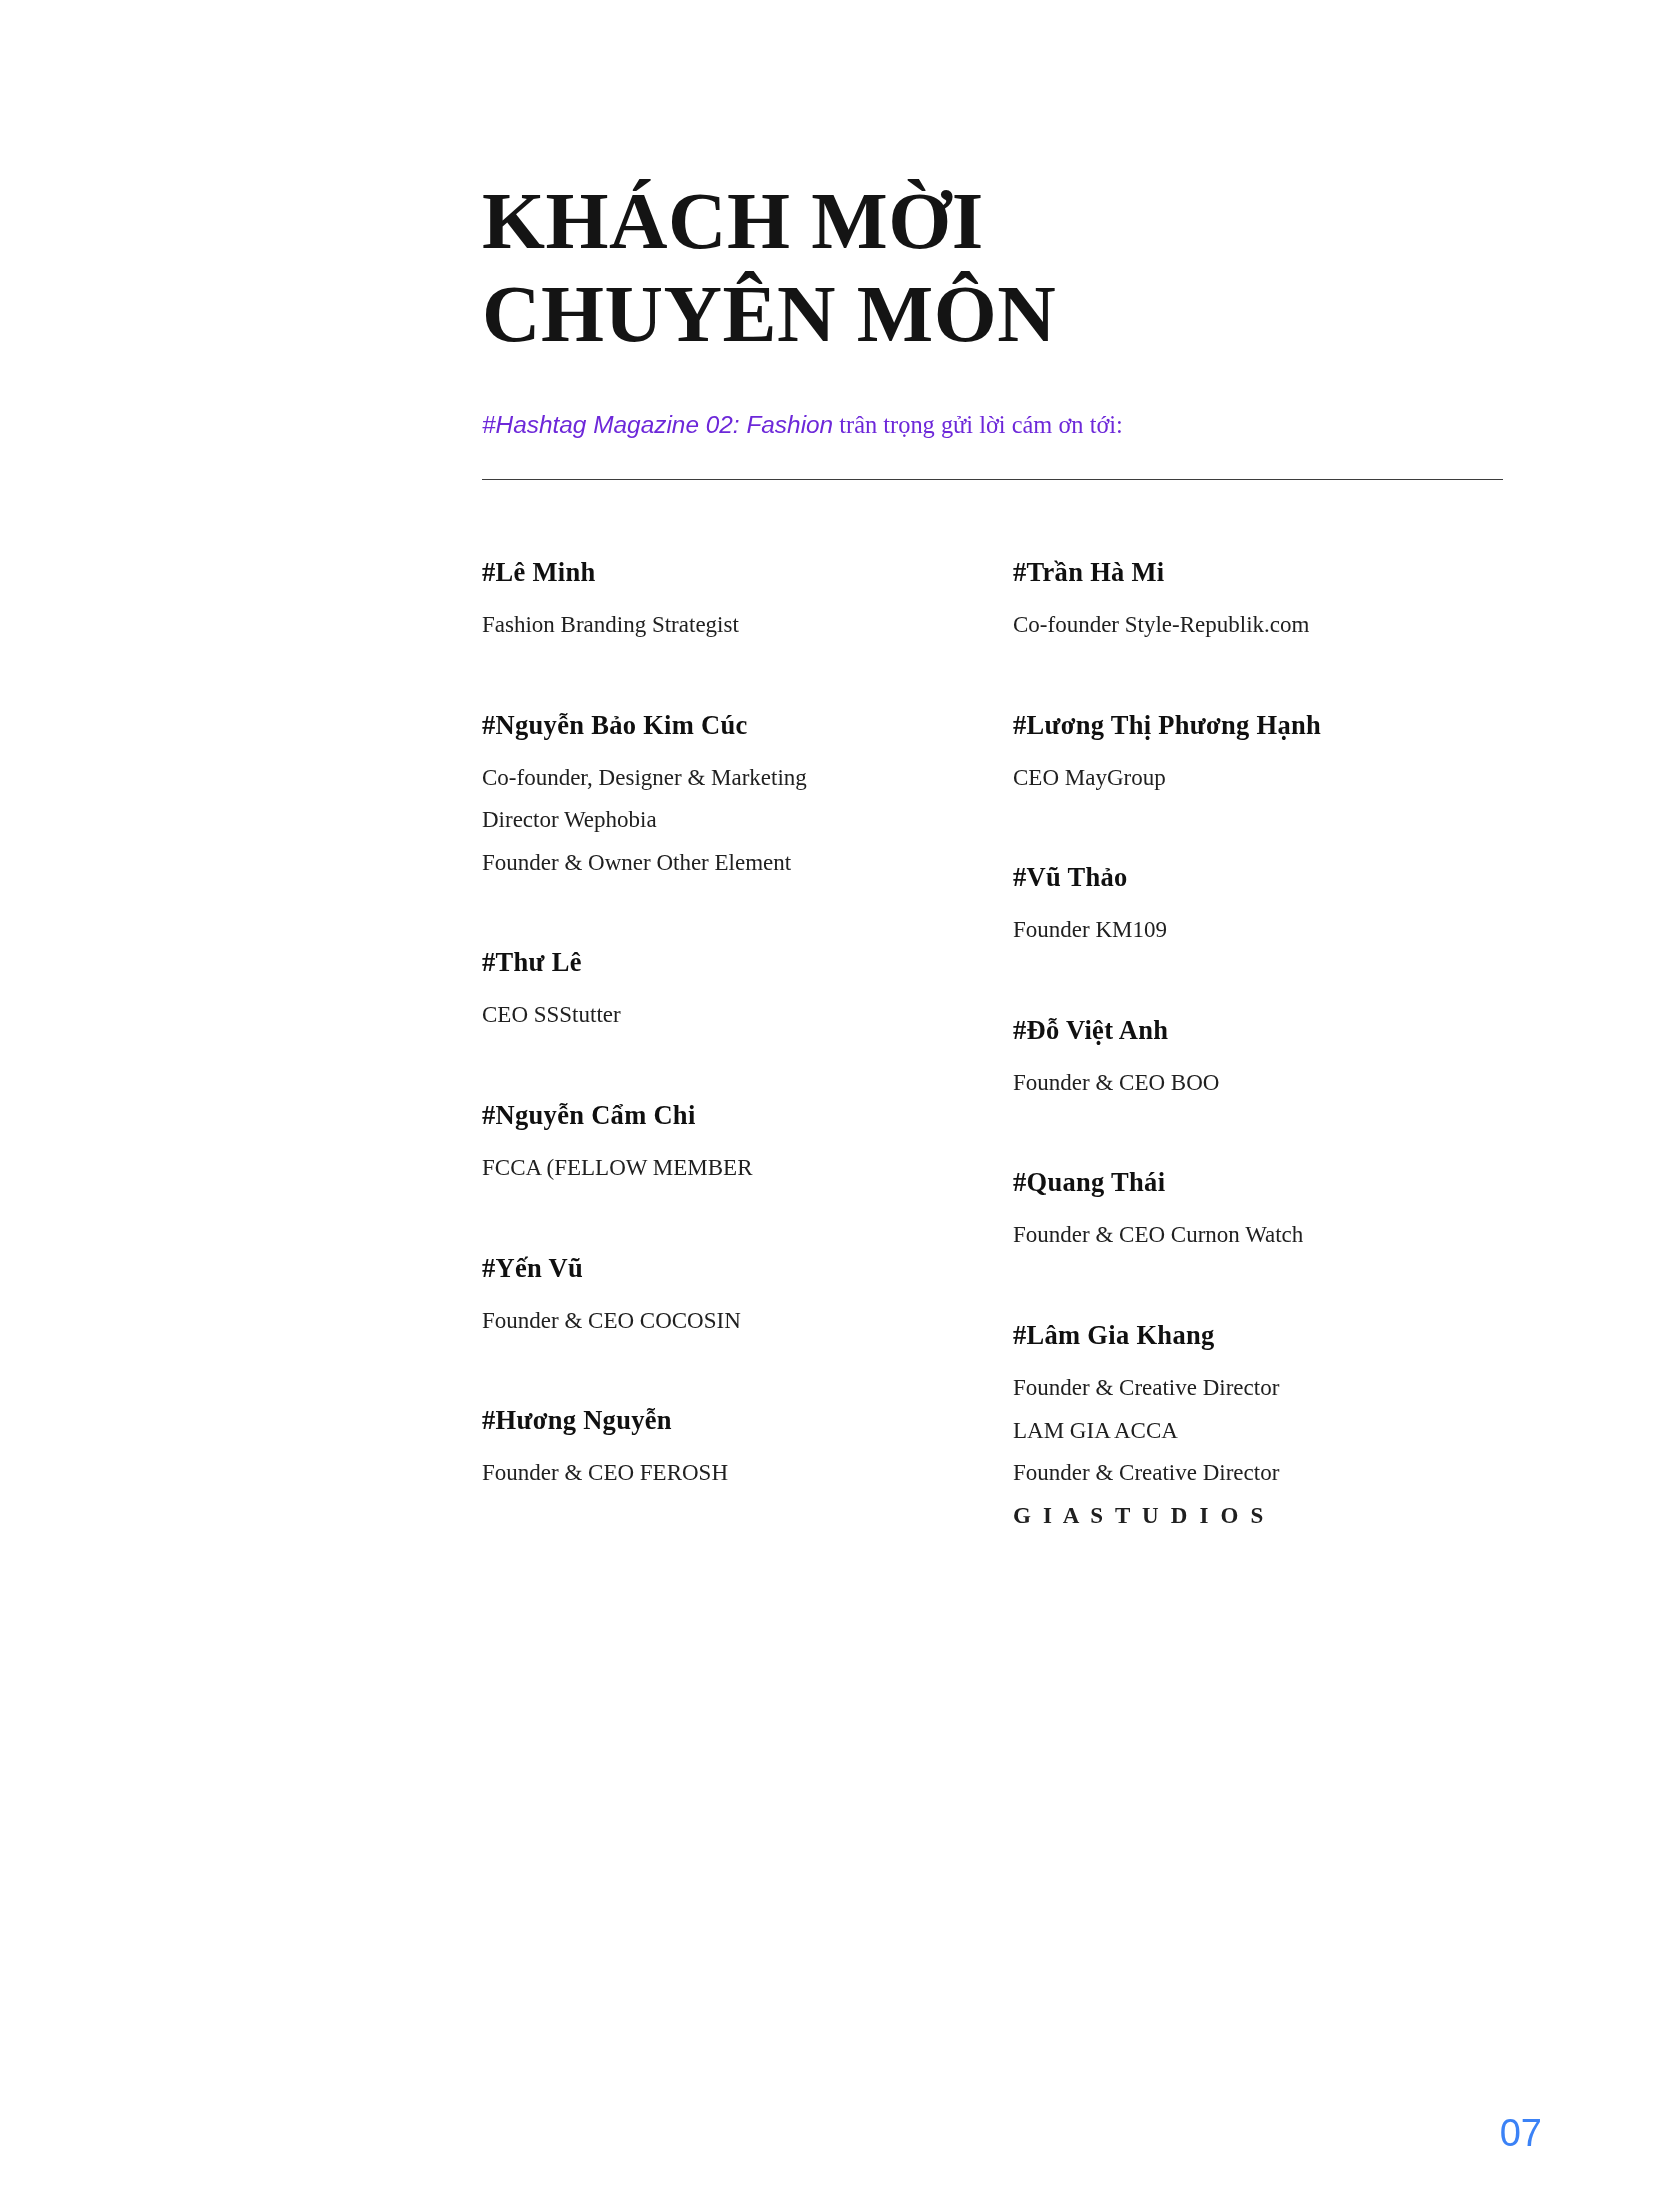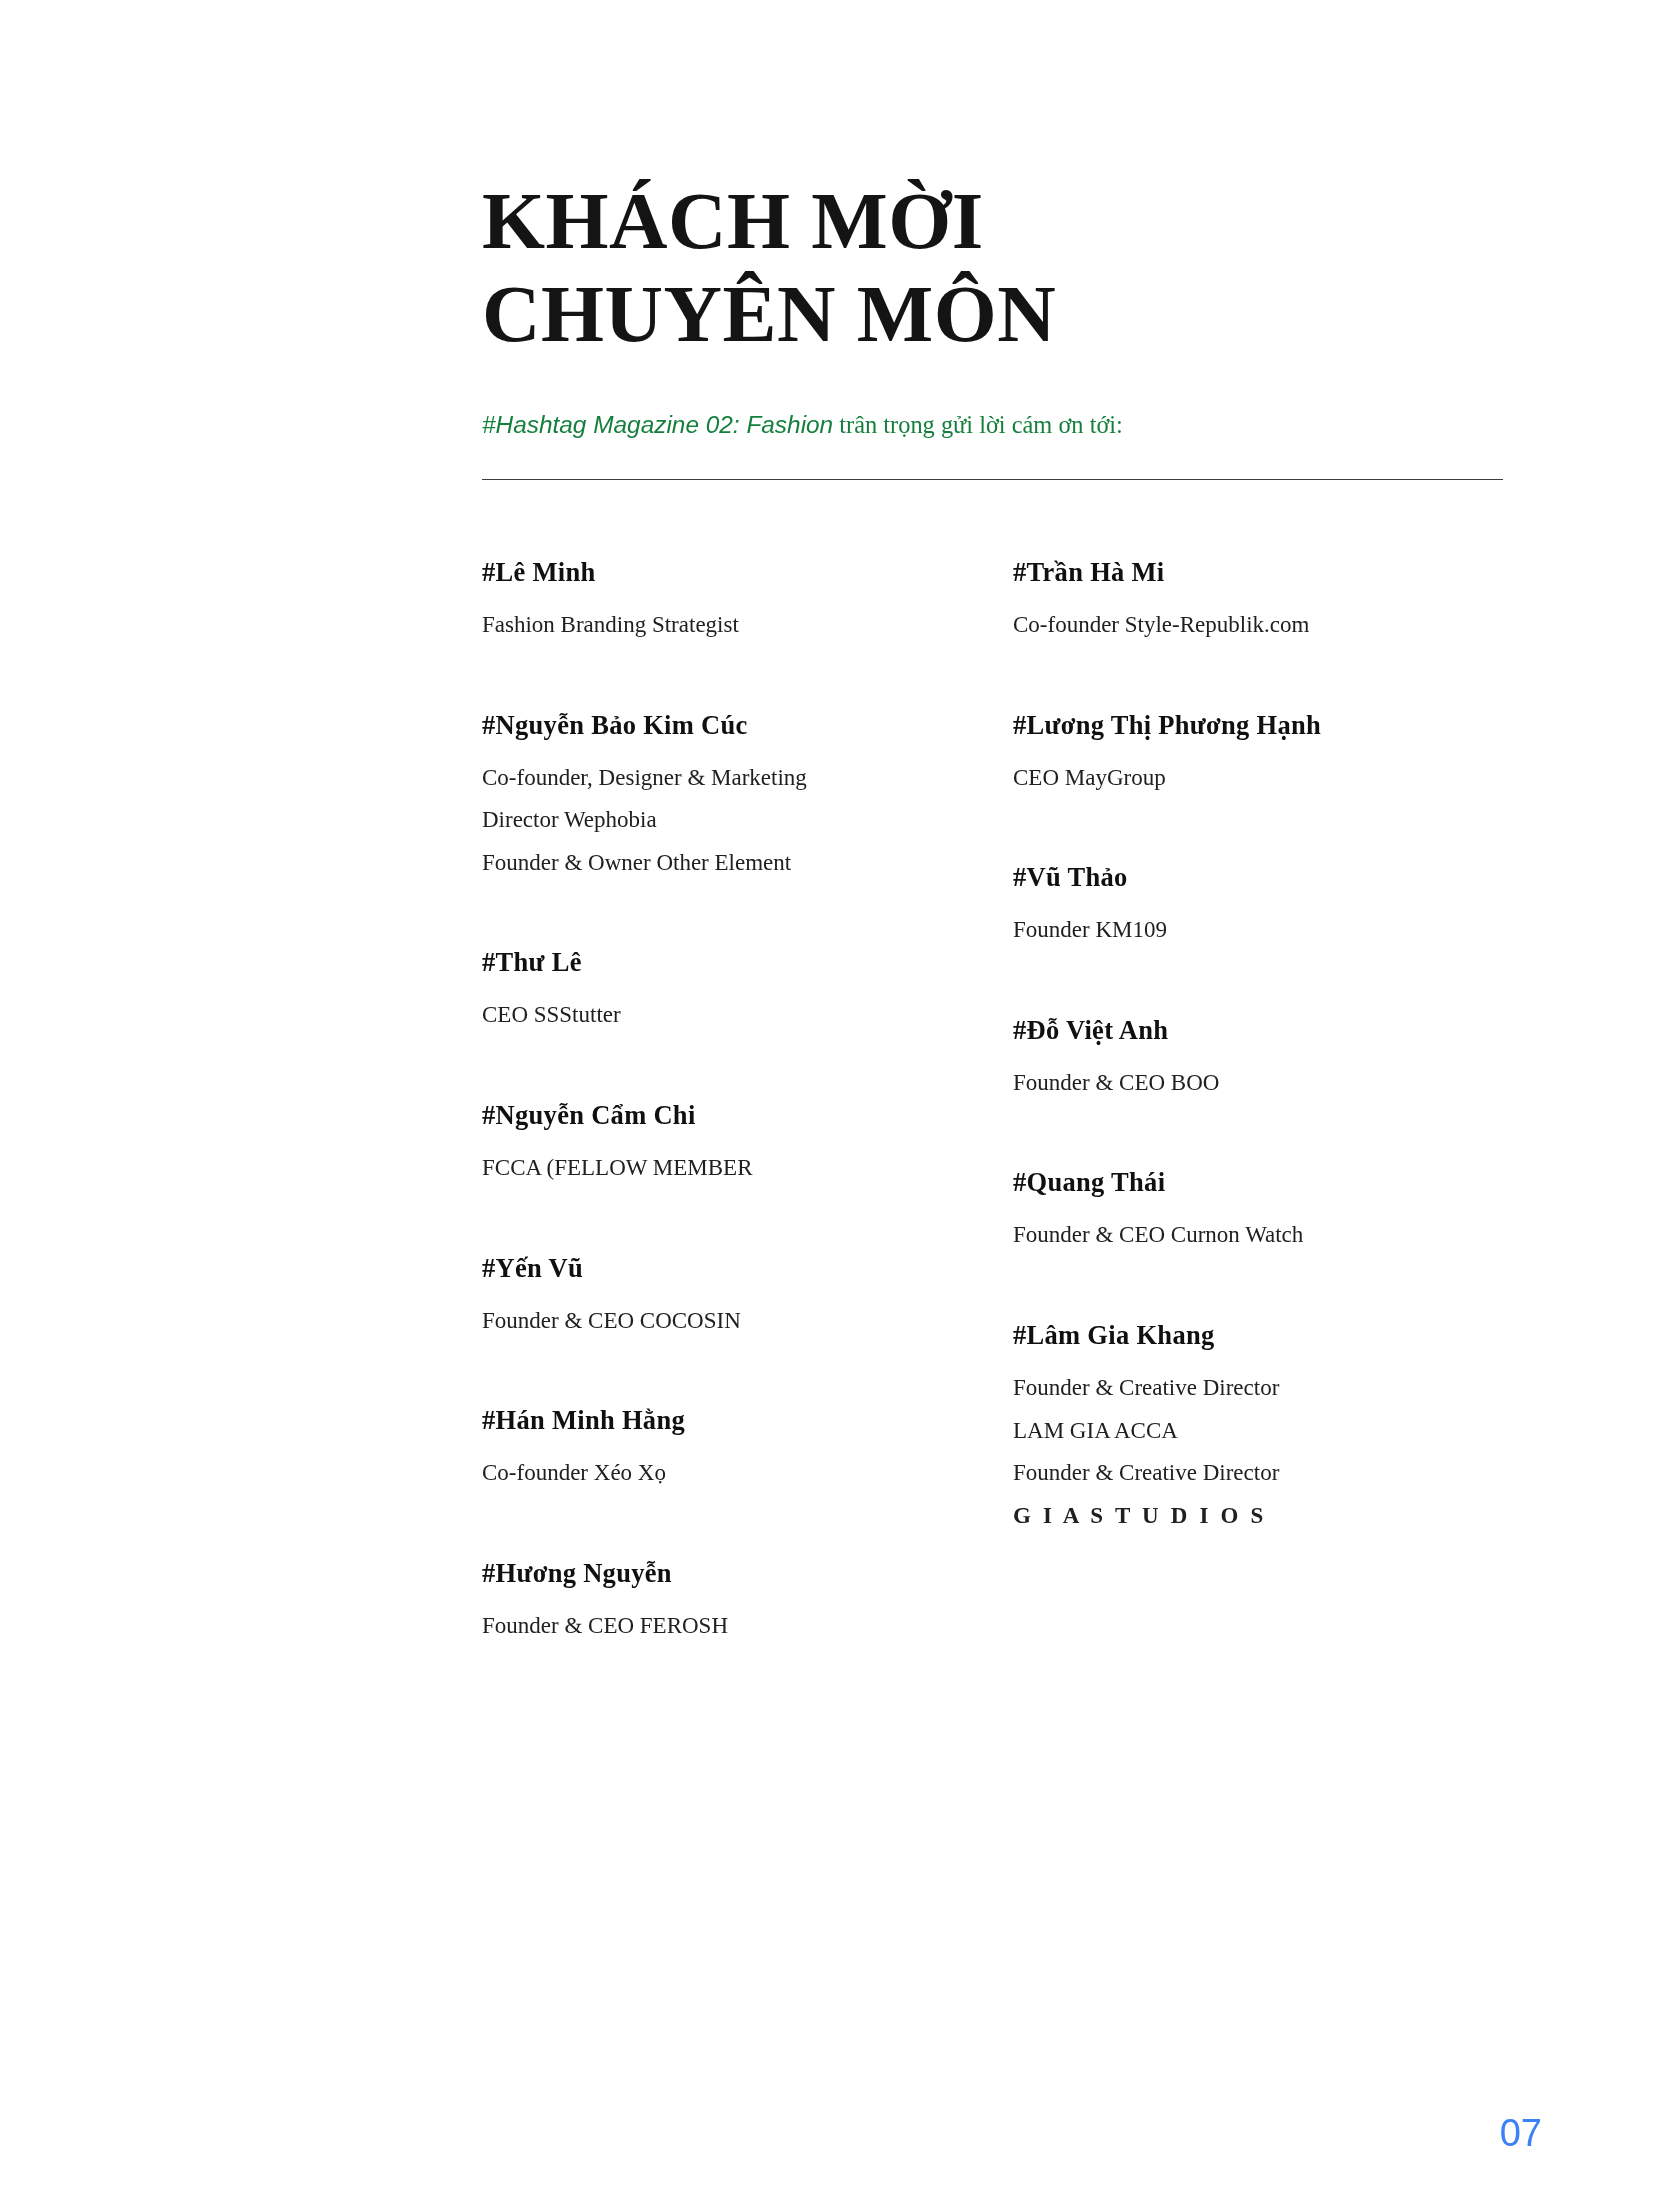--- a/index.html
+++ b/index.html
@@ -26,21 +26,21 @@
     font-size: 81px;
     line-height: 1.15;
     font-weight: 700;
     letter-spacing: 0.5px;
     color: #141414;
   }
   .page-title .title-line { display: block; }
   .subtitle {
     margin-top: 50px;
     font-size: 24.4px;
-    color: #15803d;
+    color: #6d28d9;
     white-space: nowrap;
   }
   .subtitle .subtitle-italic {
     font-family: "Liberation Sans", sans-serif;
     font-style: italic;
     font-weight: 500;
   }
   .divider {
     margin-top: 40px;
     border: none;
@@ -130,24 +130,20 @@
       <div class="entry">
         <h3>#Nguyễn Cẩm Chi</h3>
         <p>FCCA (FELLOW MEMBER</p>
       </div>
 
       <div class="entry">
         <h3>#Yến Vũ</h3>
         <p>Founder &amp; CEO COCOSIN</p>
       </div>
 
-      <div class="entry">
-        <h3>#Hán Minh Hằng</h3>
-        <p>Co-founder Xéo Xọ</p>
-      </div>
 
       <div class="entry">
         <h3>#Hương Nguyễn</h3>
         <p>Founder &amp; CEO FEROSH</p>
       </div>
 
 
     </div>
 
     <div class="col-right">

